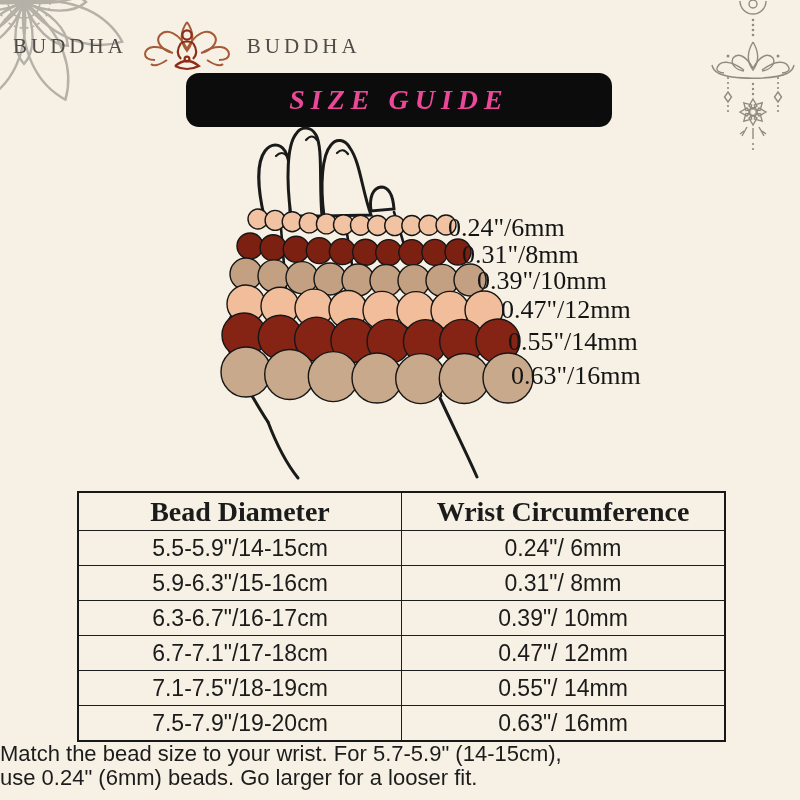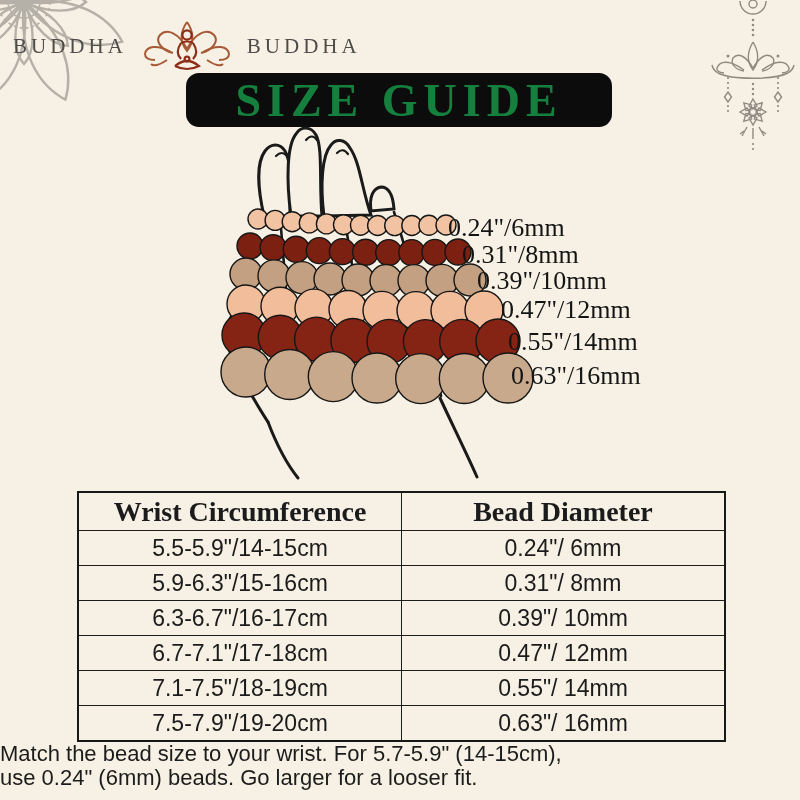--- a/index.html
+++ b/index.html
@@ -13,22 +13,22 @@
 
   
   .brand{position:absolute;left:0;top:18px;width:800px;height:56px;
          display:flex;align-items:center;gap:14px;padding-left:13px;}
   .brand-word{font-size:21px;letter-spacing:4px;color:#4e4c49;font-weight:500;}
 
   
   .banner{position:absolute;left:186px;top:73px;width:426px;height:54px;
           background:#0c0c0c;border-radius:13px;display:flex;
           align-items:center;justify-content:center;}
-  .banner-title{color:#15803d;font-weight:700;font-size:46px;letter-spacing:6px;
-                font-family:"Liberation Serif",serif;}
+  .banner-title{color:#ec4899;font-weight:700;font-size:28px;letter-spacing:6px;
+                font-family:"Liberation Serif",serif;font-style:italic;}
 
   
   .hand-svg{position:absolute;left:180px;top:120px;}
 
   
   .bead-label{position:absolute;font-size:26px;color:#141414;white-space:nowrap;
               font-family:"Liberation Serif",serif;}
   .bl-0{left:448px;top:213px;}
   .bl-1{left:462px;top:240px;}
   .bl-2{left:477px;top:266px;}
@@ -252,22 +252,22 @@
 
   <div class="bead-label bl-0">0.24"/6mm</div>
   <div class="bead-label bl-1">0.31"/8mm</div>
   <div class="bead-label bl-2">0.39"/10mm</div>
   <div class="bead-label bl-3">0.47"/12mm</div>
   <div class="bead-label bl-4">0.55"/14mm</div>
   <div class="bead-label bl-5">0.63"/16mm</div>
 
   <div class="size-table">
     <div class="t-row t-head">
+      <div class="t-cell">Bead Diameter</div>
       <div class="t-cell">Wrist Circumference</div>
-      <div class="t-cell">Bead Diameter</div>
     </div>
     <div class="t-row">
       <div class="t-cell">5.5-5.9"/14-15cm</div>
       <div class="t-cell">0.24"/ 6mm</div>
     </div>
     <div class="t-row">
       <div class="t-cell">5.9-6.3"/15-16cm</div>
       <div class="t-cell">0.31"/ 8mm</div>
     </div>
     <div class="t-row">

